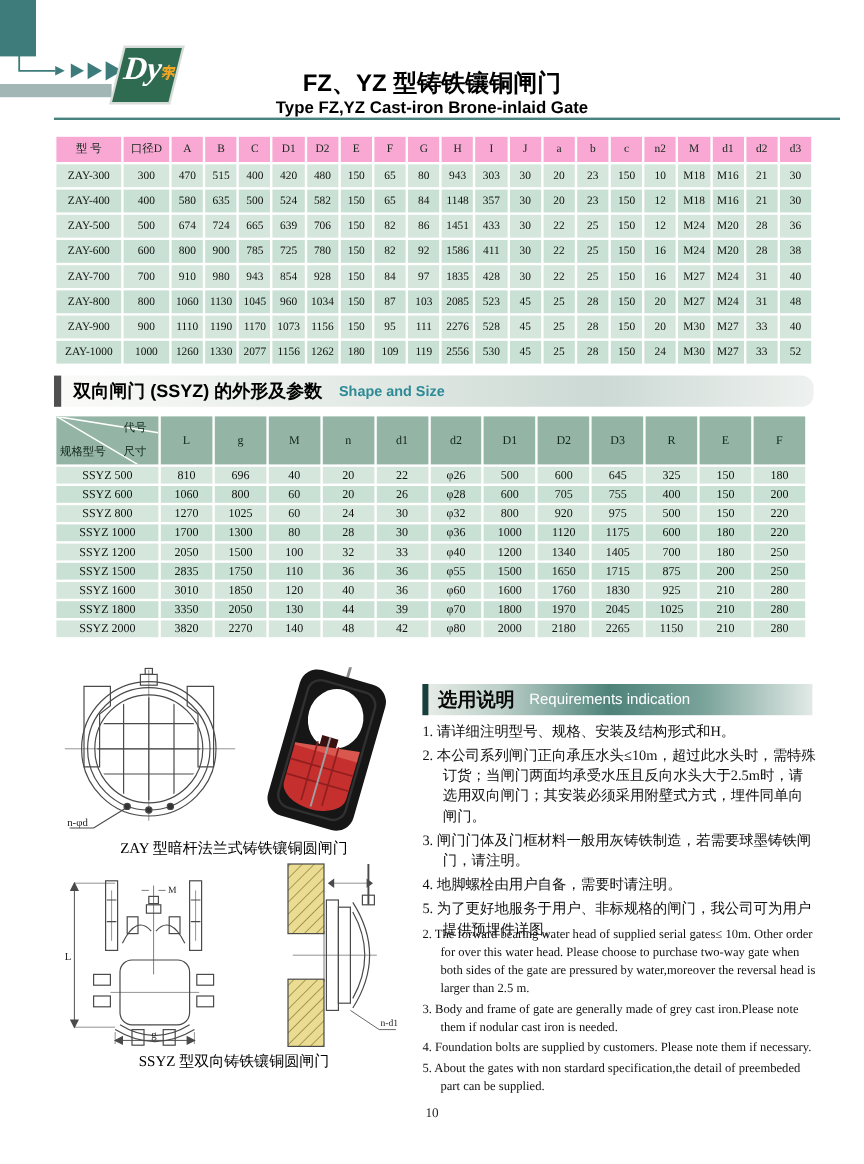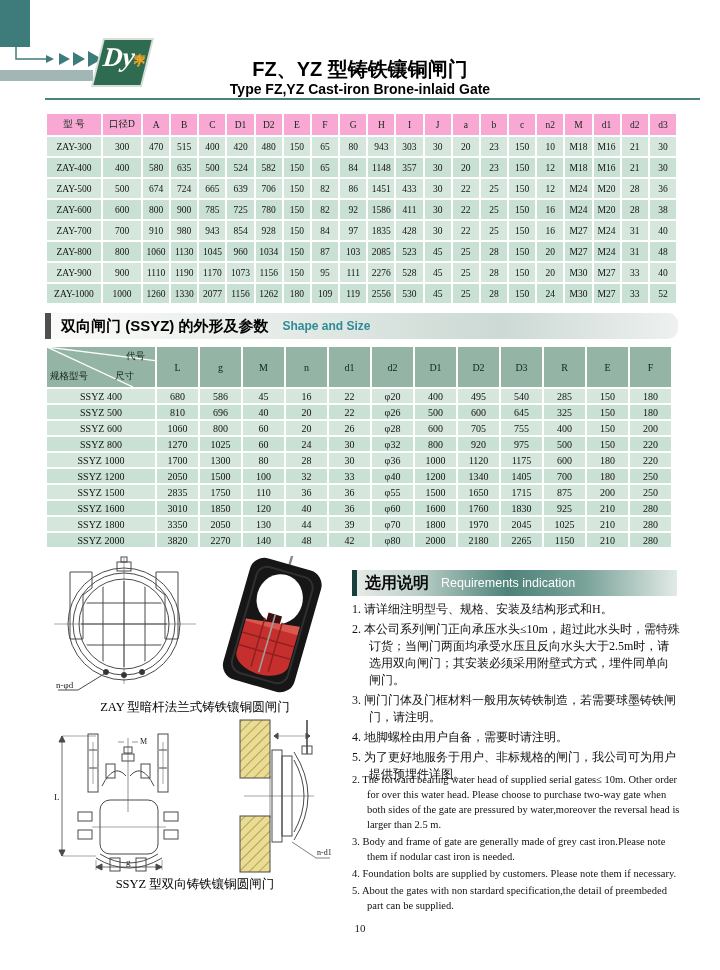--- a/index.html
+++ b/index.html
@@ -25,27 +25,27 @@
   th,td{text-align:center;padding:0;overflow:hidden;white-space:nowrap;}
   #t1{position:absolute;left:45px;top:112px;width:633px;font-size:9.5px;}
   #t1 th{background:#f9a8d4;height:21px;font-weight:normal;color:#102418;}
   #t1 td{height:19px;}
   #t1 th:first-child{width:54px;} #t1 th:nth-child(2){width:38px;}
   #t1 tbody tr:nth-child(odd) td{background:#D5E7DD;}
   #t1 tbody tr:nth-child(even) td{background:#C9E0D4;}
   #t2{position:absolute;left:45px;top:345px;width:628px;font-size:10px;}
   #t2 th{background:#94B5A6;height:40px;font-weight:normal;color:#102418;}
   #t2 td{height:14px;}
-  #t2 th:first-child{width:108px;}
+  #t2 th:first-child{width:85px;}
   #t2 tbody tr:nth-child(odd) td{background:#D5E7DD;}
   #t2 tbody tr:nth-child(even) td{background:#C9E0D4;}
   .corner{position:relative;}
   .corner svg{position:absolute;left:0;top:0;width:100%;height:100%;}
   .corner .lab{position:absolute;font-size:9.5px;color:#102418;}
-  .corner .lab.a{right:10px;top:3px;} .corner .lab.b{left:56px;bottom:4px;margin-left:12px;} .corner .lab.c{left:3px;bottom:4px;}
+  .corner .lab.a{right:10px;top:3px;} .corner .lab.b{left:56px;bottom:4px;} .corner .lab.c{left:3px;bottom:4px;}
   
   .sec2{position:absolute;left:45px;top:313px;width:633px;height:26px;
         background:linear-gradient(to right,#fbfbf9,#e3eae6 40%,#ccd9d4 72%,#eef1ef);display:flex;align-items:center;border-radius:10px;}
   .sec2 .bar{width:6px;height:26px;background:#4F4F4F;margin-right:10px;}
   .sec2 .cn{font-family:"Liberation Sans",sans-serif;font-weight:bold;font-size:15px;color:#000;}
   .sec2 .en{font-family:"Liberation Sans",sans-serif;font-weight:bold;font-size:12px;color:#2E8B96;margin-left:14px;}
   
   .req-head{position:absolute;left:352px;top:570px;width:325px;height:26px;display:flex;align-items:center;
         background:linear-gradient(to right,#e9ede9 0%,#bdd0c9 20%,#4e837a 48%,#7aa39a 72%,#e2eae6 100%);}
   .req-head .bar{width:5px;height:26px;background:#17403C;margin-right:8px;}
@@ -323,35 +323,20 @@
           <th>d2</th>
           <th>D1</th>
           <th>D2</th>
           <th>D3</th>
           <th>R</th>
           <th>E</th>
           <th>F</th>
         </tr>
     </thead>
     <tbody>
-        <tr>
-          <td>SSYZ 400</td>
-          <td>680</td>
-          <td>586</td>
-          <td>45</td>
-          <td>16</td>
-          <td>22</td>
-          <td>φ20</td>
-          <td>400</td>
-          <td>495</td>
-          <td>540</td>
-          <td>285</td>
-          <td>150</td>
-          <td>180</td>
-        </tr>
         <tr>
           <td>SSYZ 500</td>
           <td>810</td>
           <td>696</td>
           <td>40</td>
           <td>20</td>
           <td>22</td>
           <td>φ26</td>
           <td>500</td>
           <td>600</td>

